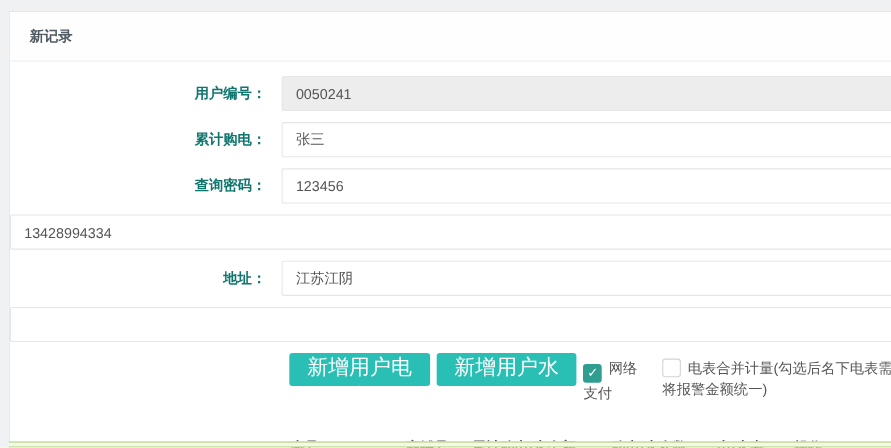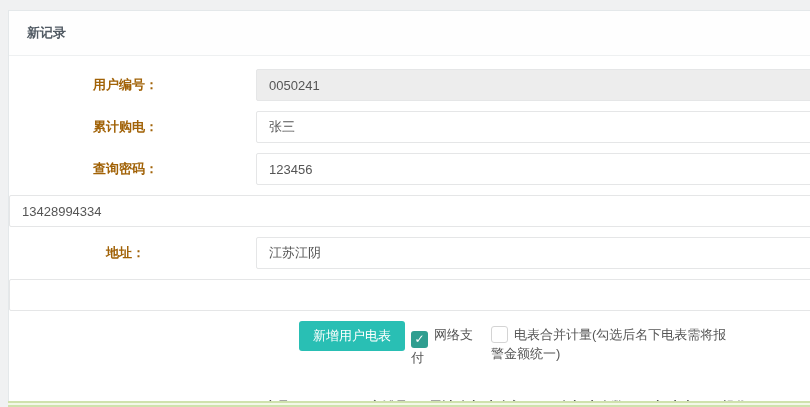--- a/index.html
+++ b/index.html
@@ -32,23 +32,23 @@
   }
   .form-area { padding-top: 13px; }
   .form-row {
     display: flex;
     align-items: center;
     margin-bottom: 10px;
   }
   .form-label {
     width: 233px;
     padding-right: 14px;
-    text-align: center;
+    text-align: right;
     font-weight: bold;
-    color: #a16207;
+    color: #0f766e;
     flex: 0 0 auto;
   }
   .form-input {
     flex: 1 1 auto;
     height: 32px;
     box-sizing: border-box;
     border: 1px solid #e5e6e7;
     border-radius: 2px;
     padding: 0 12px;
     font-size: 13px;
@@ -65,24 +65,23 @@
     margin-top: 7px;
   }
   .btn {
     height: 30px;
     padding: 0 14px;
     margin-right: 6px;
     border: none;
     border-radius: 3px;
     background: #29bfb4;
     color: #ffffff;
-    font-size: 13px;
+    font-size: 19px;
     cursor: pointer;
     font-family: "Liberation Sans", "DejaVu Sans", sans-serif;
-    margin-left: 36px;
   }
   .checkbox-group {
     display: block;
     margin-top: 4px;
     line-height: 19px;
     color: #555;
   }
   .checkbox-group.pay { width: 66px; }
   .checkbox-group.merge { width: 248px; margin-left: 14px; }
   .cbx {
@@ -161,20 +160,21 @@
       <div class="form-label">地址：</div>
       <input class="form-input" value="江苏江阴" style="">
     </div>
 
     <div class="form-row">
       <input class="form-input" value="" style="">
     </div>
 
     <div class="actions-row">
       <button class="btn">新增用户电表</button>
+      <button class="btn">新增用户水表</button>
 
       <div class="checkbox-group pay">
         <span class="cbx checked"><span>✓</span></span><span>网络支付</span>
       </div>
 
       <div class="checkbox-group merge">
         <span class="cbx unchecked"></span><span>电表合并计量(勾选后名下电表需将报警金额统一)</span>
       </div>
     </div>
 

